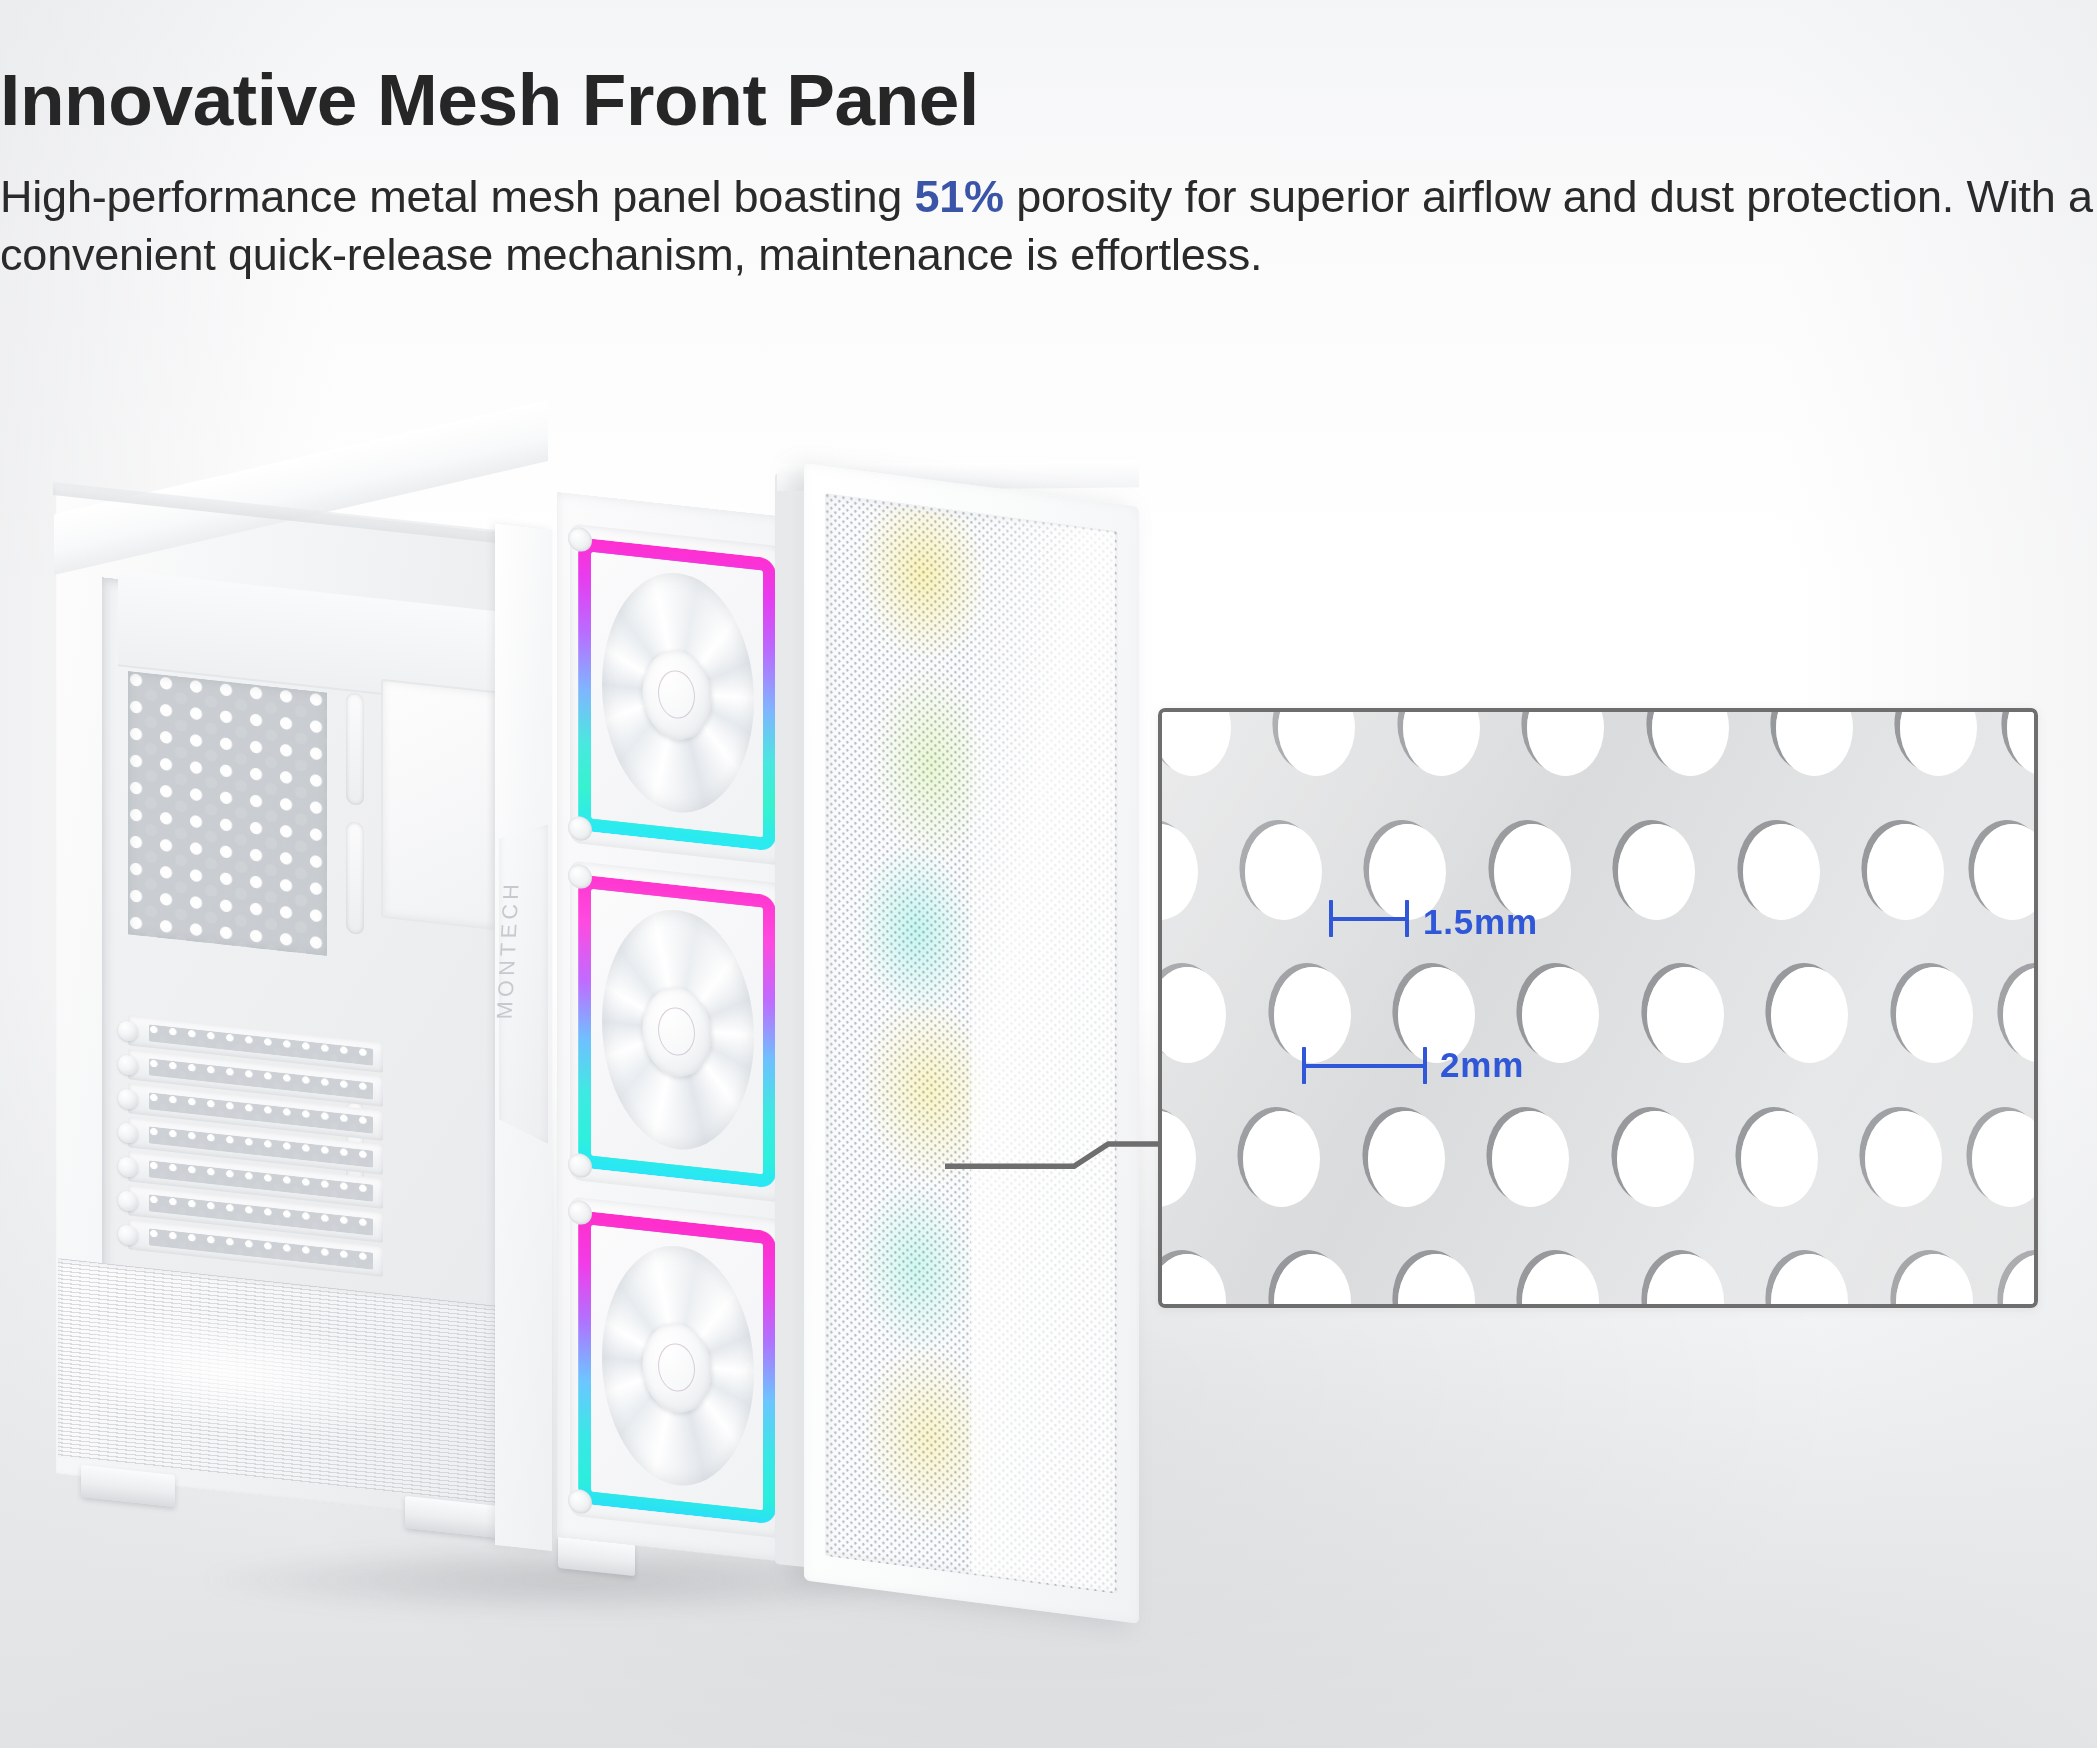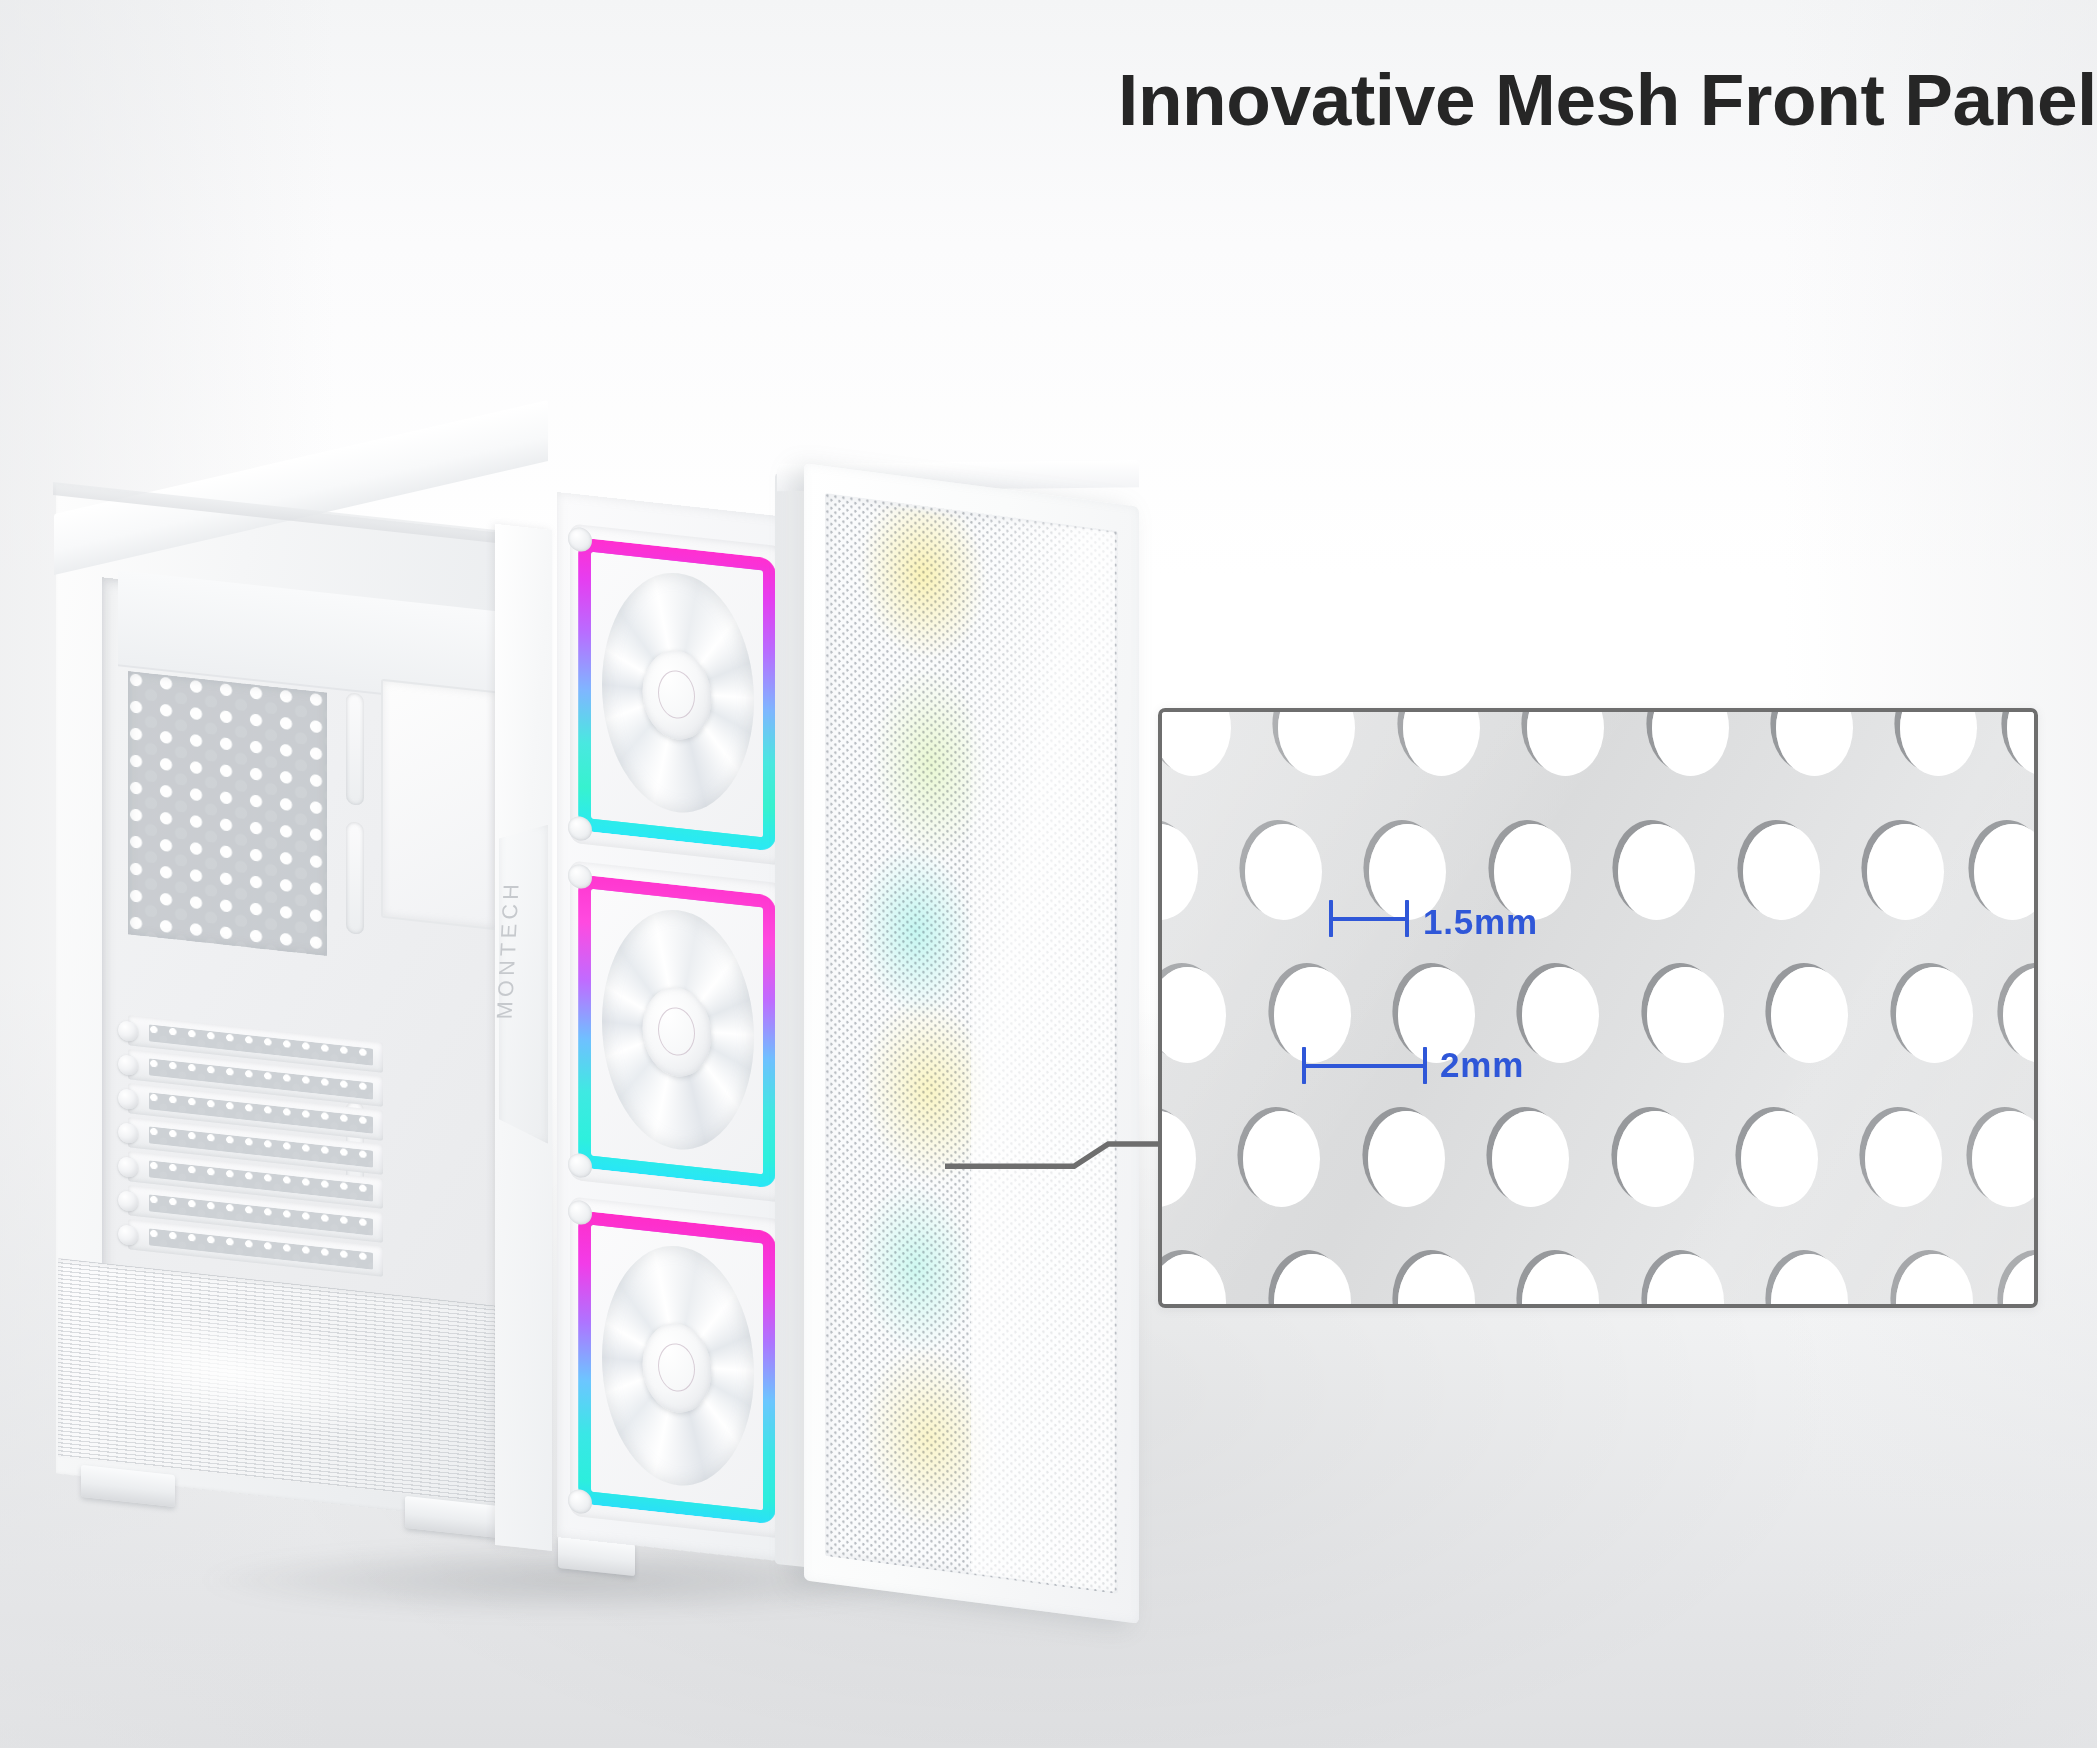--- a/index.html
+++ b/index.html
@@ -16,21 +16,21 @@
     background:
       radial-gradient(ellipse 1117px 558px at 50% 1396px, rgba(0,0,0,0.055) 0%, rgba(0,0,0,0.02) 45%, rgba(0,0,0,0) 72%),
       linear-gradient(180deg, #f4f5f6 0%, #fbfbfc 14%, #ffffff 33%, #ffffff 56%, #f2f3f4 76%, #e4e5e7 92%, #dfe0e2 100%);
   }
   .bg-vig {
     position:absolute; inset:0;
     background:linear-gradient(90deg, rgba(228,229,231,.55) 0%, rgba(255,255,255,0) 16%, rgba(255,255,255,0) 85%, rgba(232,233,235,.45) 100%);
   }
 
   
-  .header { position:absolute; left:0; top:0; width:2097px; text-align:right; }
+  .header { position:absolute; left:0; top:0; width:2097px; text-align:left; }
   .title {
     font-size:73px; font-weight:bold; color:#262626;
     letter-spacing:-0.4px; line-height:1.05; padding-top:62px;
   }
   .subtitle {
     margin-top:29px;
     font-size:45px; font-weight:400; color:#2a2a2a;
     line-height:1.30; letter-spacing:-0.2px;
   }
   .subtitle .pct { font-weight:bold; color:#3a55a8; }
@@ -337,20 +337,23 @@
   }
 </style>
 </head>
 <body>
 
 <div class="bg"></div>
 <div class="bg-vig"></div>
 
 <div class="header">
   <div class="title">Innovative Mesh Front Panel</div>
+  <div class="subtitle">
+    <span>High-performance metal mesh panel boasting </span><span class="pct">51%</span><span> porosity for superior airflow and dust protection. With a convenient quick-release mechanism, maintenance is effortless.</span>
+  </div>
 </div>
 
 <div class="case-stage">
 
   <div class="ground-shadow"></div>
 
   <div class="chassis"></div>
   <div class="chassis-top"></div>
   <div class="chassis-top-edge"></div>
   <div class="cavity"></div>

